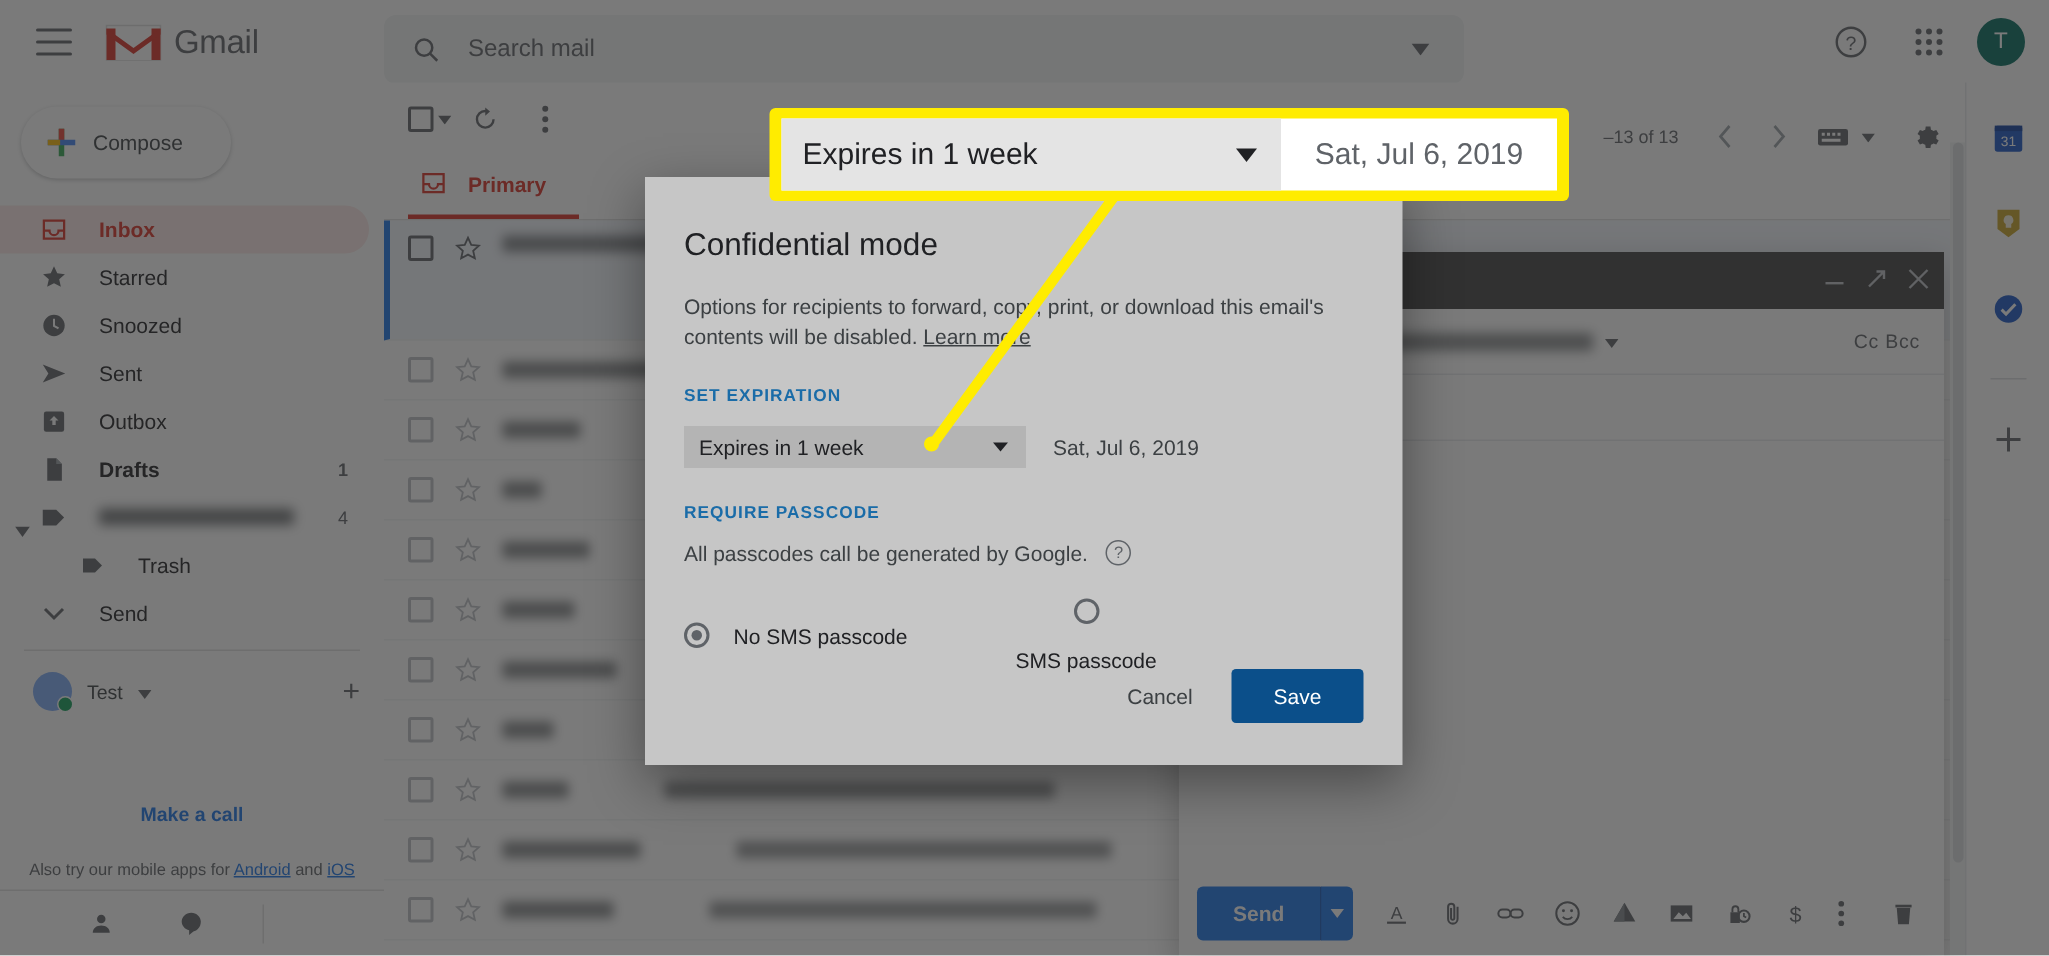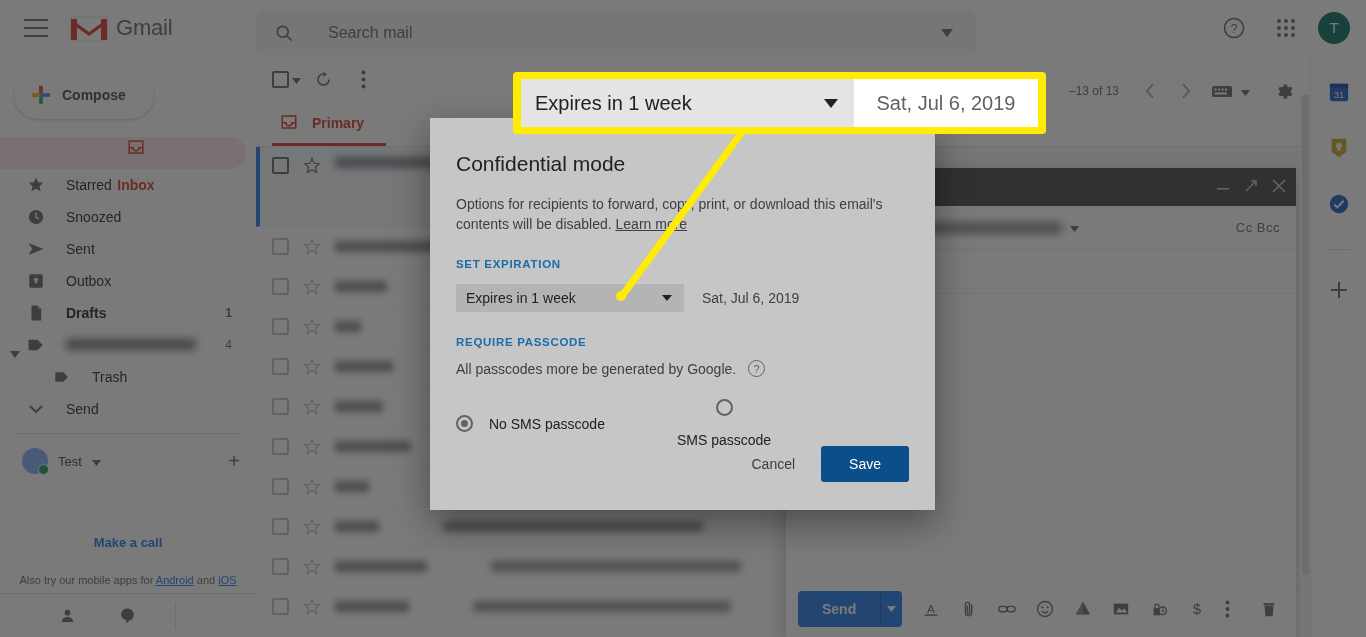--- a/index.html
+++ b/index.html
@@ -20,44 +20,44 @@
   .hamburger { width:24px; height:18px; margin-left:24px; display:flex; flex-direction:column;
                justify-content:space-between; cursor:pointer; }
   .hamburger i { display:block; height:2px; background:#5f6368; border-radius:1px; }
   .gm-logo { display:flex; align-items:center; margin-left:22px; }
   .gm-logo svg { display:block; }
   .gm-wordmark { font-size:22px; color:#5f6368; margin-left:8px; letter-spacing:-0.2px; }
   .searchbar { position:absolute; left:256px; top:10px; width:720px; height:46px;
                background:#f1f3f4; border-radius:8px; display:flex; align-items:center; }
   .search-ico { width:20px; height:20px; margin-left:18px; flex:0 0 auto; }
   .search-input { flex:1; border:none; outline:none; background:transparent; font-size:16px;
-                  color:#3c4043; margin-left:34px; font-family:"Liberation Sans", sans-serif; }
+                  color:#3c4043; margin-left:18px; font-family:"Liberation Sans", sans-serif; }
   .search-input::placeholder { color:#5f6368; }
   .search-caret { width:26px; height:26px; margin-right:16px; display:flex; align-items:center;
                   justify-content:center; }
   .hdr-right { position:absolute; right:16px; top:0; height:55px; display:flex; align-items:center; gap:12px; }
   .ico-btn { width:40px; height:40px; border-radius:50%; display:flex; align-items:center;
              justify-content:center; }
   .avatar { width:32px; height:32px; border-radius:50%; background:#00695c; color:#fff;
             font-size:15px; display:flex; align-items:center; justify-content:center; }
   .grid-dots { display:grid; grid-template-columns:repeat(3,4px); grid-template-rows:repeat(3,4px);
                gap:3px; }
   .grid-dots i { width:4px; height:4px; background:#5f6368; border-radius:50%; display:block; }
 
   
   .sidebar { position:absolute; left:0; top:55px; width:256px; height:582px; background:#fff; }
   .compose-btn { margin:16px 0 0 14px; width:140px; height:48px; border-radius:24px;
                  background:#fff; box-shadow:0 1px 3px rgba(60,64,67,.3);
                  display:flex; align-items:center; gap:10px; padding-left:16px;
-                 font-size:14px; color:#3c4043; cursor:pointer;font-weight:bold; }
+                 font-size:14px; color:#3c4043; cursor:pointer; }
   .nav { margin-top:18px; }
   .nav-item { height:32px; display:flex; align-items:center; padding-left:26px; gap:20px;
               font-size:14px; color:#202124; border-radius:0 16px 16px 0; margin-right:10px;
               cursor:pointer; position:relative; }
-  .nav-item.active { background:#fce8e6; color:#d93025; font-weight:bold;flex-direction:column; }
+  .nav-item.active { background:#fce8e6; color:#d93025; font-weight:bold; }
   .nav-item .ni-icon { width:20px; height:20px; flex:0 0 20px; display:flex; align-items:center;
                        justify-content:center; }
   .nav-item .ni-label { flex:1; }
   .nav-item .ni-count { font-size:12px; color:#5f6368; margin-right:14px; }
   .nav-item.bold { font-weight:bold; }
   .nav-item.indent { padding-left:52px; }
   .nav-item .tri { position:absolute; left:10px; width:0;height:0; }
   .blur-label { display:inline-block; width:130px; height:11px; background:#3c4043;
                 border-radius:2px; filter:blur(4px); opacity:.72; }
   .sb-divider { height:1px; background:#e0e0e0; margin:8px 16px; }
@@ -702,21 +702,21 @@
     <div class="dlg-section">SET EXPIRATION</div>
     <div class="exp-row">
       <div class="select">
         <span>Expires in 1 week</span>
         <span class="sc"></span>
       </div>
       <div class="exp-date">Sat, Jul 6, 2019</div>
     </div>
     <div class="dlg-section">REQUIRE PASSCODE</div>
     <div class="dlg-note">
-      <span>All passcodes more be generated by Google.</span>
+      <span>All passcodes call be generated by Google.</span>
       <span class="qmark">?</span>
     </div>
     <div class="radios">
       <label class="radio-opt">
         <span class="radio on"></span>
         <span>No SMS passcode</span>
       </label>
       <label class="radio-opt">
         <span class="radio"></span>
         <span>SMS passcode</span>

